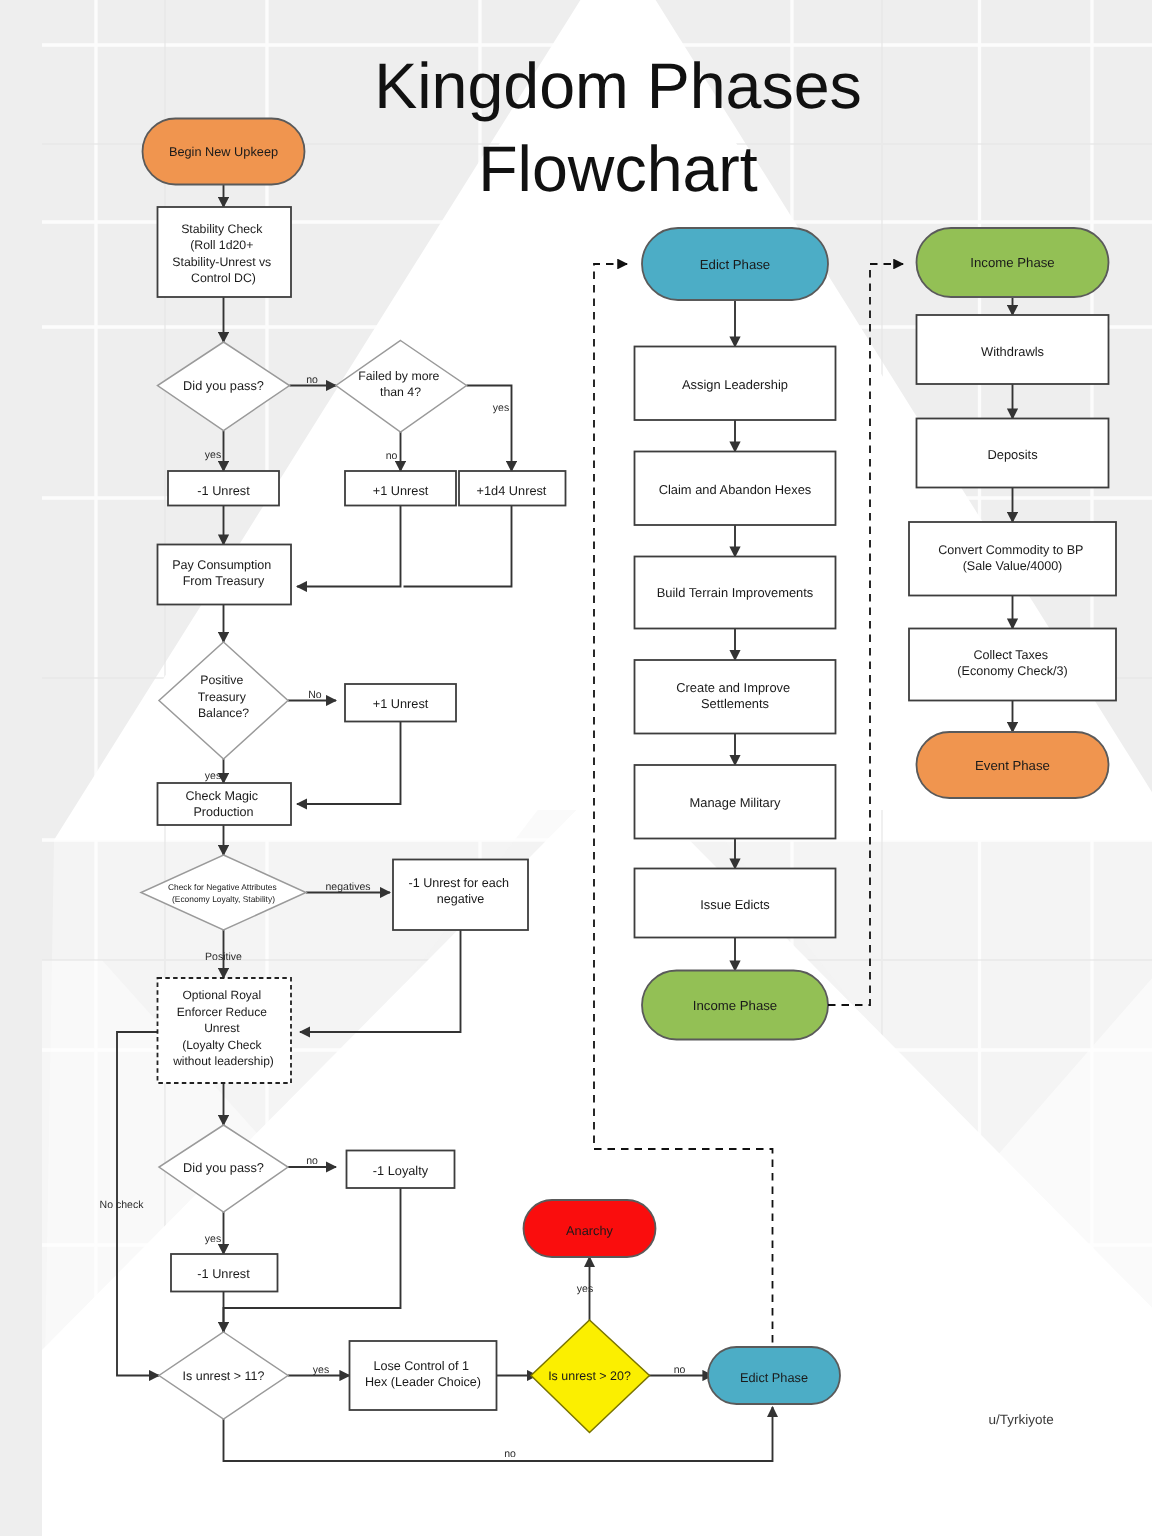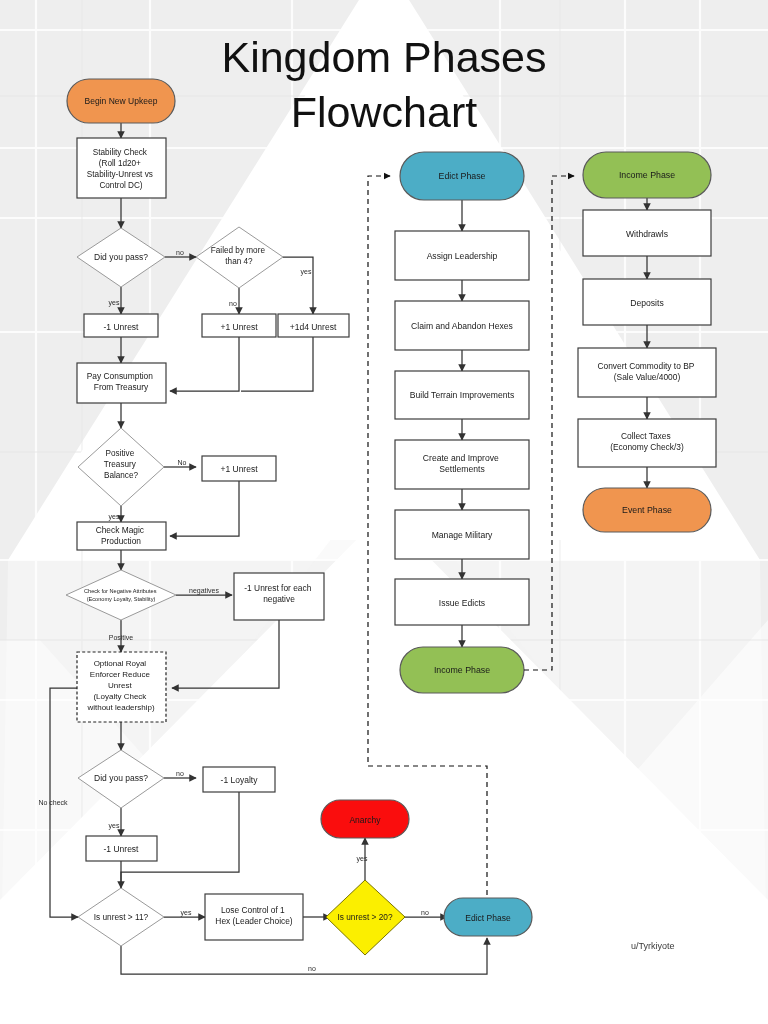--- a/index.html
+++ b/index.html
@@ -2,21 +2,21 @@
 <html><head>
 <meta charset="utf-8">
 <style>
   html,body{margin:0;padding:0;}
   body{
     width:768px;height:1024px;overflow:hidden;
     background:#eeeeee;
     font-family:"Liberation Sans", sans-serif;
     position:relative;
   }
-  #stage{position:absolute;inset:0;width:612px;height:1024px;}
+  #stage{position:absolute;inset:0;width:612px;height:1024px;padding-left:28px;}
   svg{display:block;}
   .node-text{font-family:"Liberation Sans", sans-serif;fill:#1a1a1a;text-anchor:middle;}
   .edge-label{font-family:"Liberation Sans", sans-serif;fill:#2b2b2b;text-anchor:middle;font-size:7px;}
   .credit{font-family:"Liberation Sans", sans-serif;fill:#3a3a3a;font-size:9px;}
   .title{font-family:"Liberation Sans", sans-serif;fill:#111;text-anchor:middle;font-size:43px;}
   .box{fill:#ffffff;stroke:#3d3d3d;stroke-width:1.2;}
   .box-dashed{fill:#ffffff;stroke:#222;stroke-width:1.2;stroke-dasharray:3 2.2;}
   .diamond{fill:#ffffff;stroke:#9a9a9a;stroke-width:1;}
   .diamond-yellow{fill:#fbef00;stroke:#7a7400;stroke-width:1;}
   .term{stroke:#5a5a5a;stroke-width:1.2;}

